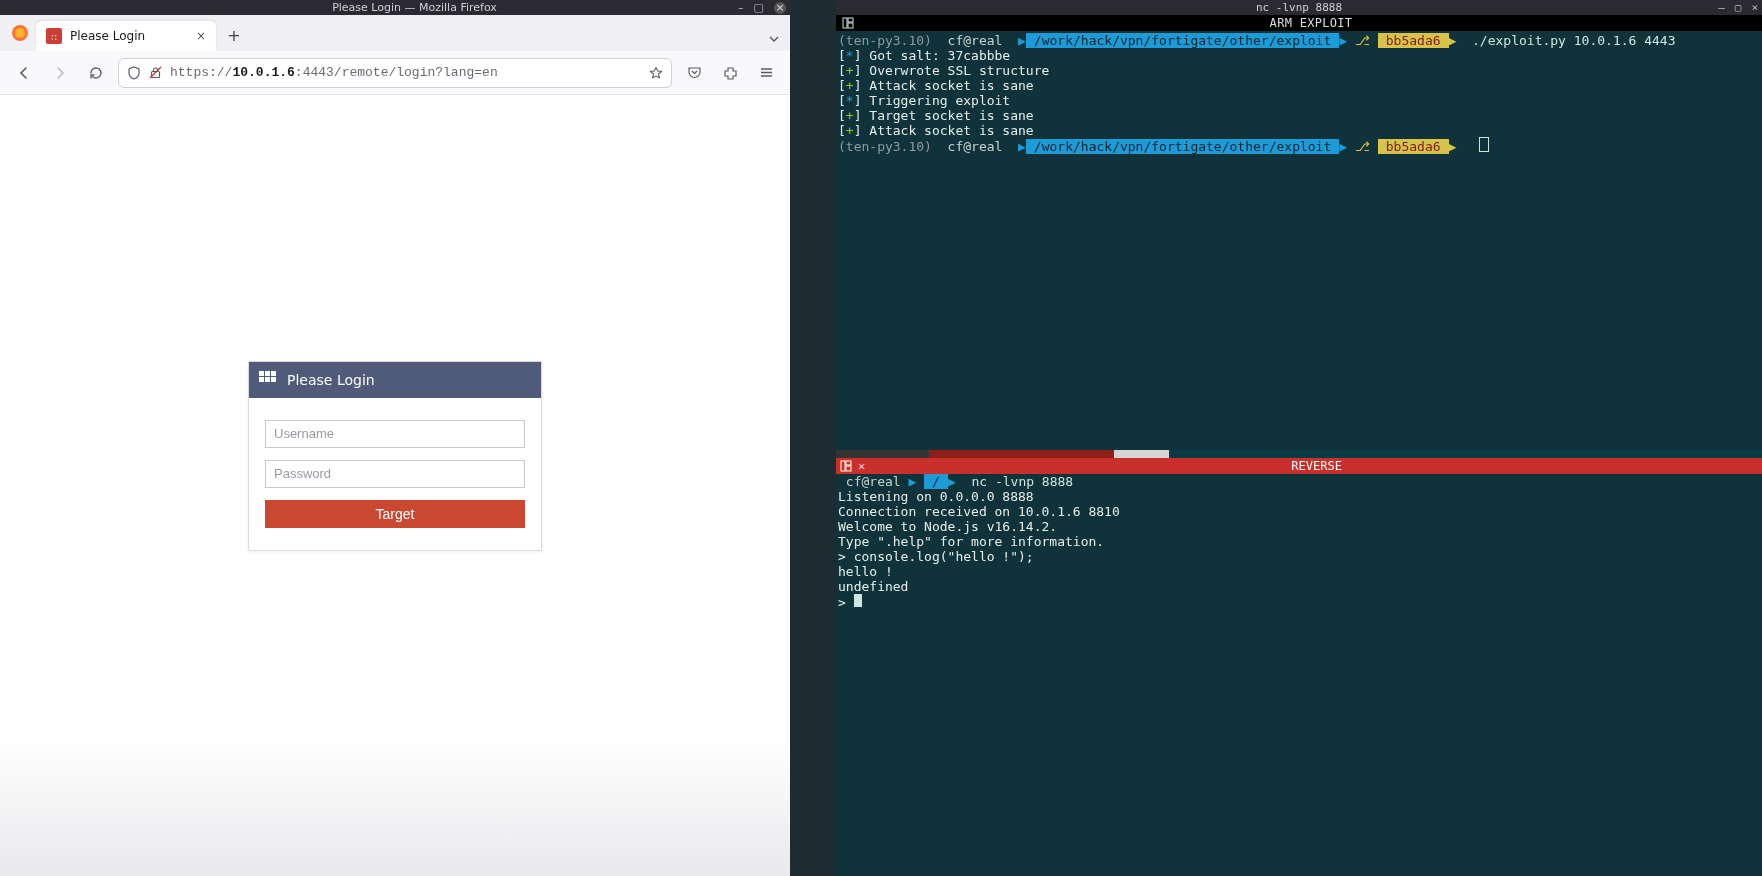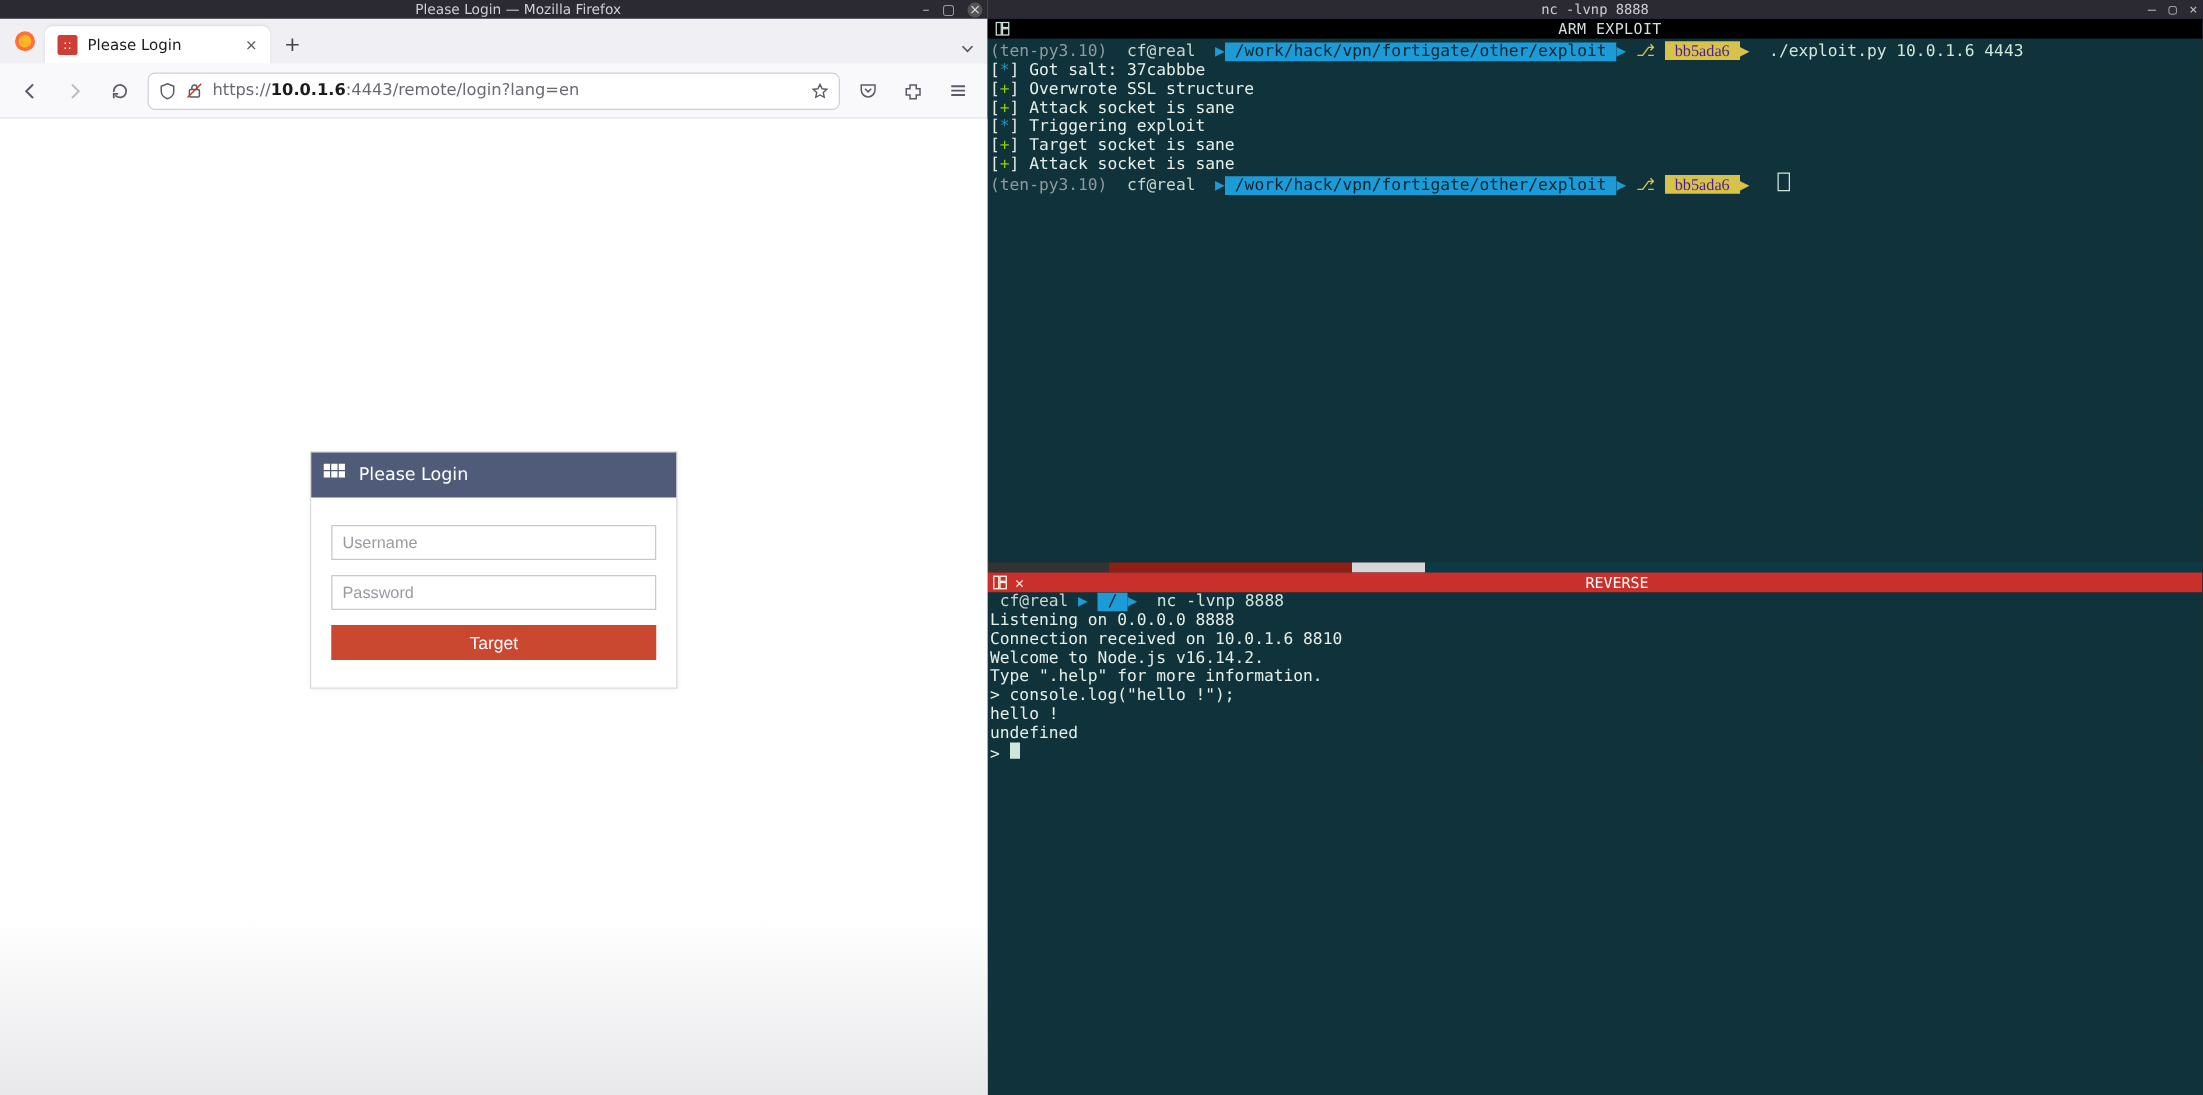--- a/index.html
+++ b/index.html
@@ -80,21 +80,21 @@
   }
   .ff-nav-btn {
     width:28px;height:28px;display:flex;align-items:center;justify-content:center;
     color:#5b5b66;border-radius:4px;
   }
   .ff-nav-btn.disabled{color:#bcbcc3;}
   .ff-urlbar {
     flex:1;height:30px;background:#fff;border:1px solid #cfcfd8;border-radius:6px;
     display:flex;align-items:center;padding:0 8px;gap:8px;color:#5b5b66;font-size:13px;
   }
-  .ff-urlbar .url-text { color:#6a6a73; }
+  .ff-urlbar .url-text { color:#6a6a73;font-family:Liberation Mono, monospace; }
   .ff-urlbar .star { margin-left:auto; color:#5b5b66; }
   .ff-content {
     flex:1; background:#fff; position:relative;
     display:flex;align-items:center;justify-content:center;
   }
   .ff-content::after{
     content:"";position:absolute;left:0;right:0;bottom:0;height:140px;
     background:linear-gradient(#ffffff00,#e9e9ec);
   }
   .login-box{
@@ -118,20 +118,21 @@
   }
   .login-body input::placeholder{color:#9a9aa2;}
   .login-btn{
     width:100%;height:28px;background:#c9482f;color:#fff;border:none;font-size:14px;
     cursor:pointer;
   }
   
   .right {
     flex:1;display:flex;flex-direction:column;height:876px;
     font-family:"DejaVu Sans Mono","Liberation Mono",monospace;
+    margin-left:46px;
   }
   .term-title {
     height:15px;background:#2b2a33;color:#cfcfd4;font-size:11px;
     display:flex;align-items:center;justify-content:center;position:relative;
   }
   .term-title .win-controls{
     position:absolute;right:4px;top:0;display:flex;gap:10px;align-items:center;height:15px;
     color:#bdbdc5;font-size:11px;
   }
   .tmux-status{
@@ -152,21 +153,21 @@
   .red-bar .title{flex:1;text-align:center;}
   .term-lower{
     height:402px;background:#10323b;color:#c9d6d0;font-size:13px;line-height:15px;
     padding:0 0 0 2px;white-space:pre;overflow:hidden;
   }
   .g{color:#8fce00;} .b{color:#1c9bd6;}
   .w{color:#e5efe8;} .bl{color:#e8e8e8;}
   .seg-env{color:#8e9aa0;}
   .seg-user{color:#c9d6d0;}
   .seg-path{background:#1c9bd6;color:#0a2430;padding:0 8px;}
-  .seg-branch{background:#d7c24a;color:#4c1d95;padding:0 8px;font-family:Liberation Serif, serif;}
+  .seg-branch{background:#d7c24a;color:#7f1d1d;padding:0 8px;}
   .arrow-blue{color:#1c9bd6;}
   .arrow-yellow{color:#d7c24a;}
   .cmd{color:#cfe6dd;}
   .cursor{display:inline-block;width:8px;height:13px;outline:1px solid #cfe6dd;}
   .cursor.solid{background:#cfe6dd;outline:none;}
   .prompt-mini{color:#1c9bd6;}
   svg{display:block;}
 </style>
 </head>
 <body>

